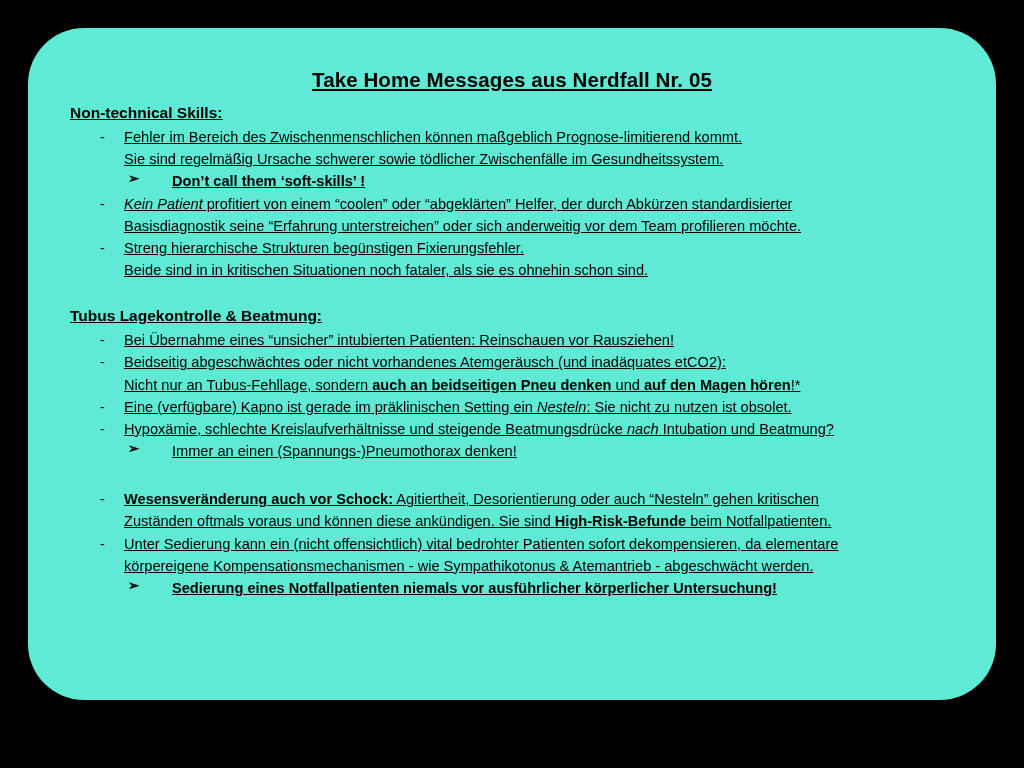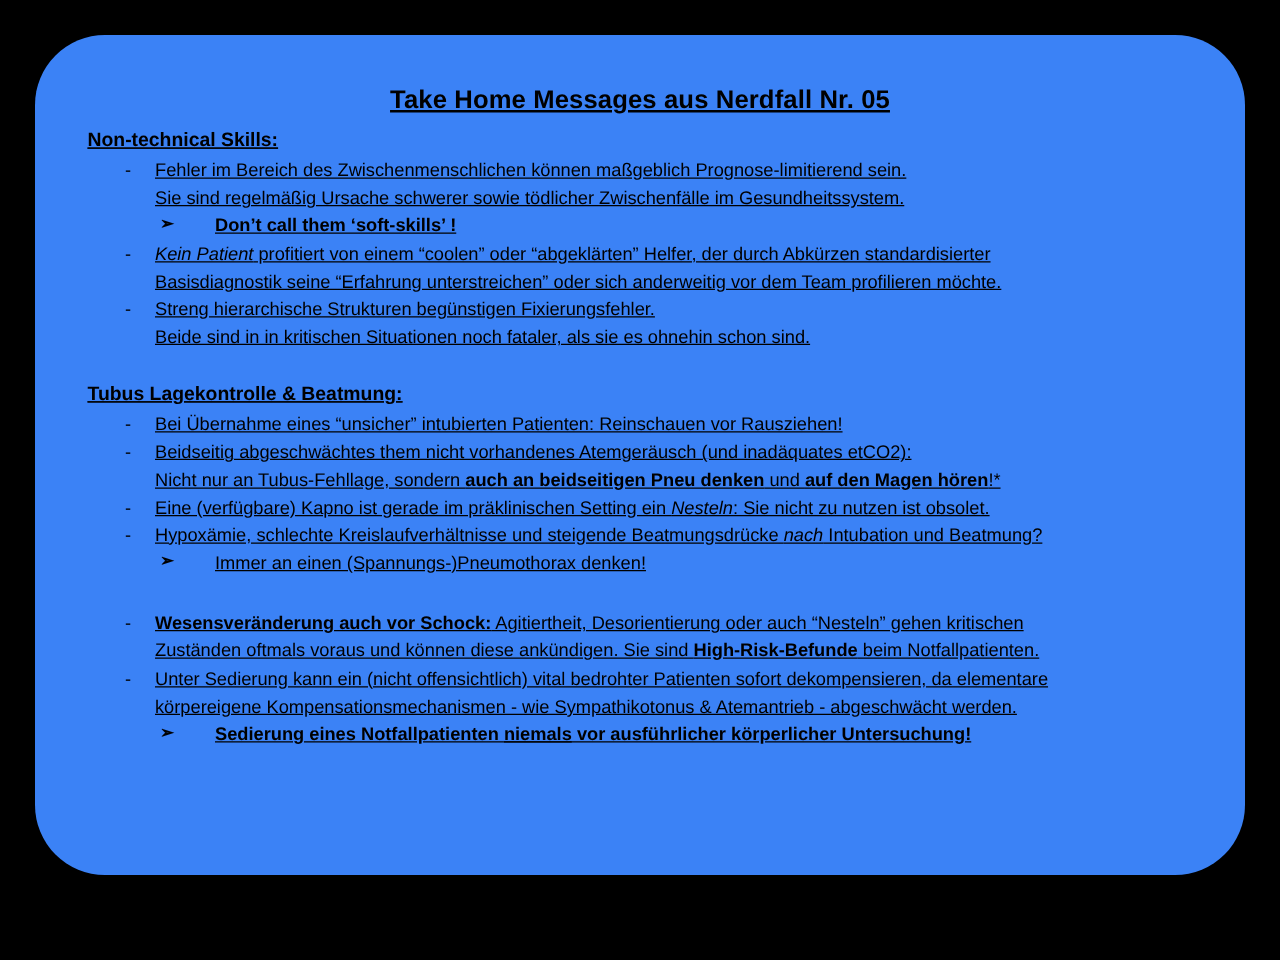--- a/index.html
+++ b/index.html
@@ -12,21 +12,21 @@
     height: 768px;
     overflow: hidden;
     font-family: "Liberation Sans", sans-serif;
   }
   .slide {
     position: absolute;
     left: 28px;
     top: 28px;
     width: 968px;
     height: 672px;
-    background: #3b82f6;
+    background: #5eead4;
     border-radius: 56px;
     box-sizing: border-box;
     padding: 16px 24px 10px 24px;
   }
   .title {
     text-align: center;
     font-size: 20.5px;
     font-weight: bold;
     text-decoration: underline;
     color: #000;
@@ -94,35 +94,35 @@
 <body>
 
 <div class="slide">
 
   <div class="title">Take Home Messages aus Nerdfall Nr. 05</div>
 
   <div id="sections">
       <div class="block">
         <div class="section-head">Non-technical Skills:</div>
         <ul class="items">
-          <li class="item"><span class="dash">-</span><span>Fehler im Bereich des Zwischenmenschlichen können maßgeblich Prognose-limitierend sein.</span></li>
+          <li class="item"><span class="dash">-</span><span>Fehler im Bereich des Zwischenmenschlichen können maßgeblich Prognose-limitierend kommt.</span></li>
           <div class="cont">Sie sind regelmäßig Ursache schwerer sowie tödlicher Zwischenfälle im Gesundheitssystem.</div>
           <li class="sub"><span class="arrow">➢</span><span>Don’t call them ‘soft-skills’ !</span></li>
           <li class="item"><span class="dash">-</span><span><i>Kein Patient</i> profitiert von einem “coolen” oder “abgeklärten” Helfer, der durch Abkürzen standardisierter</span></li>
           <div class="cont">Basisdiagnostik seine “Erfahrung unterstreichen” oder sich anderweitig vor dem Team profilieren möchte.</div>
           <li class="item"><span class="dash">-</span><span>Streng hierarchische Strukturen begünstigen Fixierungsfehler.</span></li>
           <div class="cont">Beide sind in in kritischen Situationen noch fataler, als sie es ohnehin schon sind.</div>
         </ul>
       </div>
       <div class="spacer"></div>
       <div class="block">
         <div class="section-head">Tubus Lagekontrolle &amp; Beatmung:</div>
         <ul class="items">
           <li class="item"><span class="dash">-</span><span>Bei Übernahme eines “unsicher” intubierten Patienten: Reinschauen vor Rausziehen!</span></li>
-          <li class="item"><span class="dash">-</span><span>Beidseitig abgeschwächtes them nicht vorhandenes Atemgeräusch (und inadäquates etCO2):</span></li>
+          <li class="item"><span class="dash">-</span><span>Beidseitig abgeschwächtes oder nicht vorhandenes Atemgeräusch (und inadäquates etCO2):</span></li>
           <div class="cont">Nicht nur an Tubus-Fehllage, sondern <b>auch an beidseitigen Pneu denken</b> und <b>auf den Magen hören</b>!*</div>
           <li class="item"><span class="dash">-</span><span>Eine (verfügbare) Kapno ist gerade im präklinischen Setting ein <i>Nesteln</i>: Sie nicht zu nutzen ist obsolet.</span></li>
           <li class="item"><span class="dash">-</span><span>Hypoxämie, schlechte Kreislaufverhältnisse und steigende Beatmungsdrücke <i>nach</i> Intubation und Beatmung?</span></li>
           <li class="sub"><span class="arrow">➢</span><span><span style="font-weight:normal">Immer an einen (Spannungs-)Pneumothorax denken!</span></span></li>
         </ul>
       </div>
       <div class="spacer"></div>
       <div class="block">
         <ul class="items">
           <li class="item"><span class="dash">-</span><span><b>Wesensveränderung auch vor Schock:</b> Agitiertheit, Desorientierung oder auch “Nesteln” gehen kritischen</span></li>

